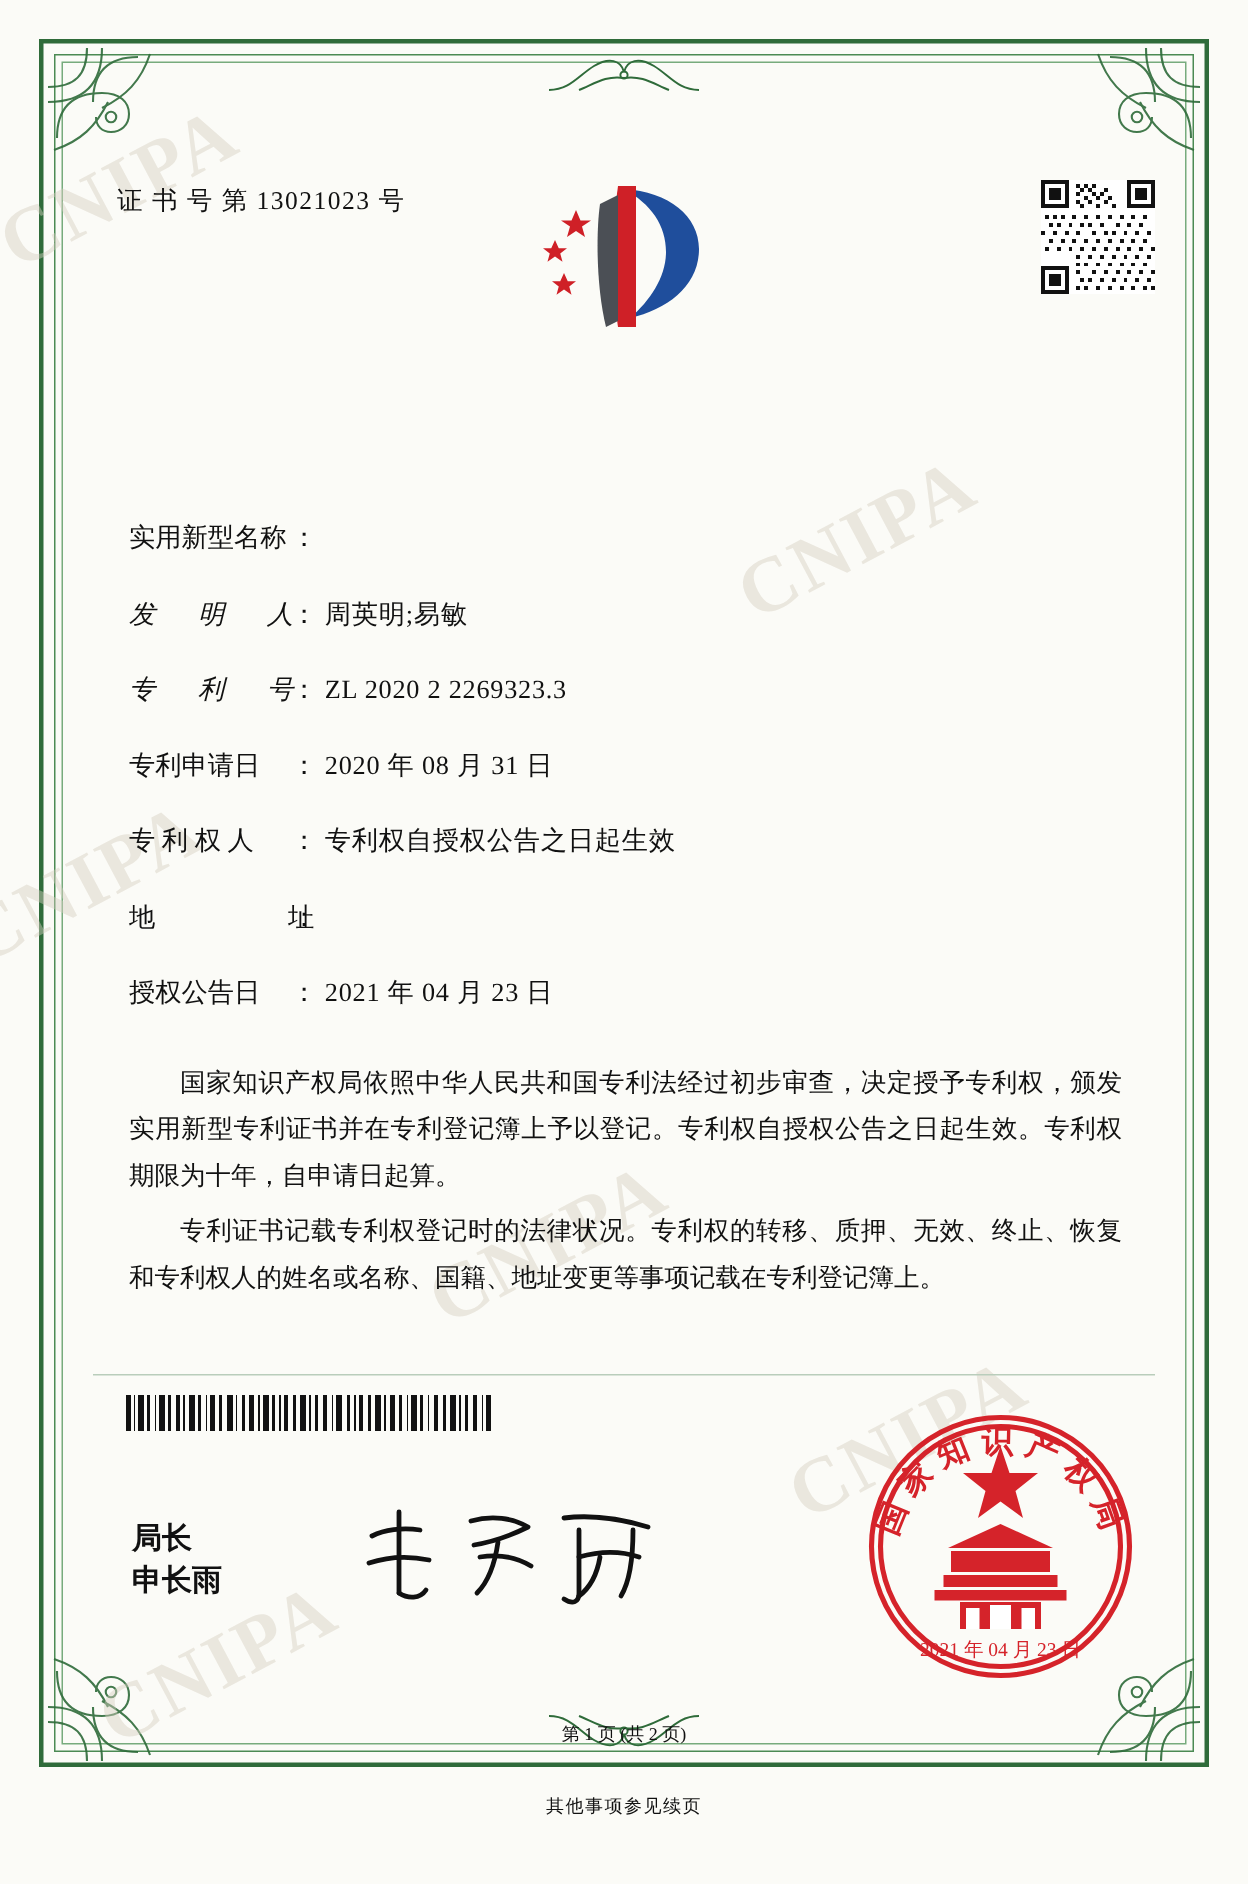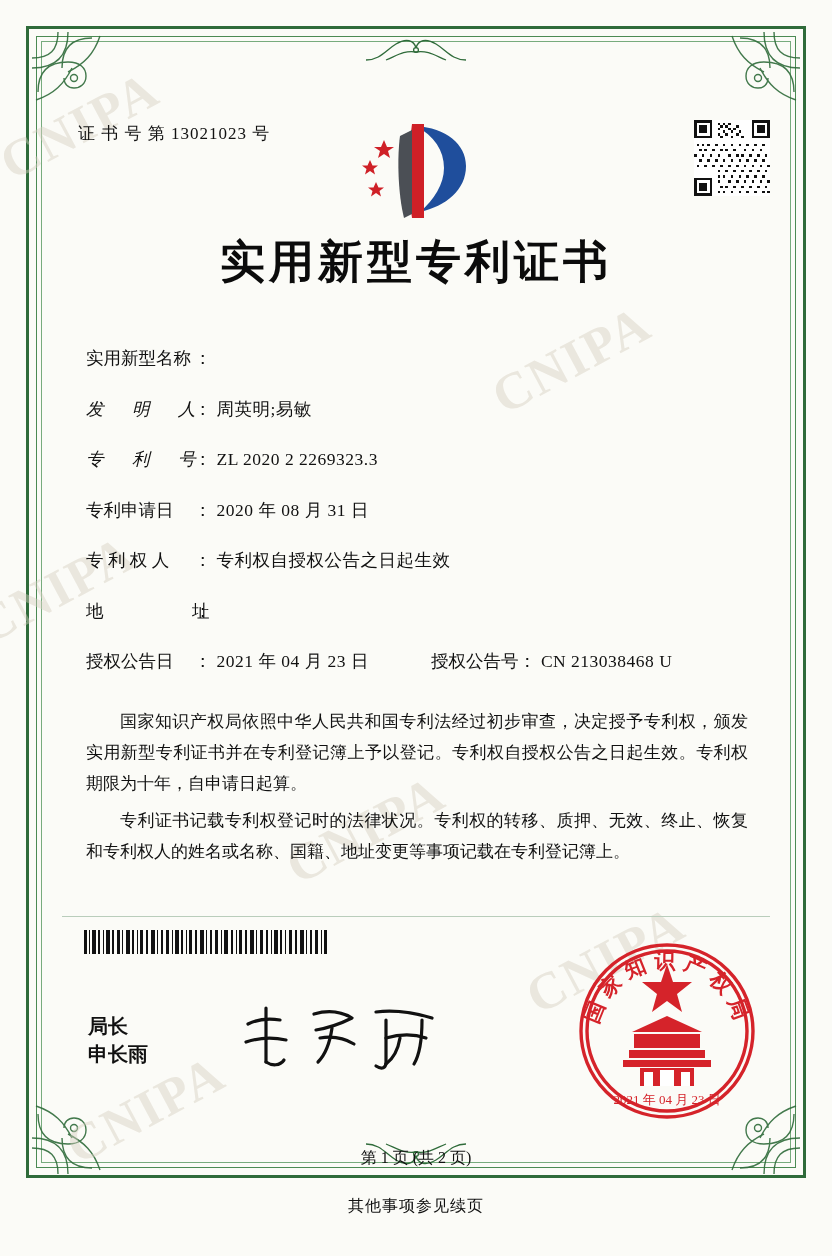--- a/index.html
+++ b/index.html
@@ -220,30 +220,30 @@
     width: 186px;
     height: 186px;
   }
   .seal svg { display:block; width:100%; height:100%; }
 
   .page-num {
     position: absolute;
     left: 0; right: 0;
     top: 1148px;
     text-align: center;
-    font-size: 16px;
+    font-size: 12px;
     color: #111;
   }
 
   .footnote {
     position: absolute;
     left: 0; right: 0;
     top: 1196px;
     text-align: center;
-    font-size: 16px;
+    font-size: 12px;
     letter-spacing: 1px;
     color: #111;
   }
 </style>
 </head>
 <body>
 
 <div class="page">
 
   <div class="border-outer"></div>
@@ -454,21 +454,20 @@
       <path d="M46 18 L58 12 L58 96 L50 100 C44 76 43 40 46 18 Z" fill="#4b4f55"></path>
 
       <g fill="#cf2027">
         <polygon points="30,22 33,29 40,29 34,33 36,40 30,36 24,40 26,33 20,29 27,29"></polygon>
         <polygon points="16,42 18.5,47.5 24,47.5 19.5,51 21,56.5 16,53 11,56.5 12.5,51 8,47.5 13.5,47.5"></polygon>
         <polygon points="22,64 24.5,69.5 30,69.5 25.5,73 27,78.5 22,75 17,78.5 18.5,73 14,69.5 19.5,69.5"></polygon>
       </g>
     </svg>
   </div>
 
-  <div class="title">实用新型专利证书</div>
 
   <div class="fields">
     <div class="field-row">
       <span class="f-label">实用新型名称</span>
       <span class="f-colon">：</span>
     </div>
     <div class="field-row">
       <span class="f-label sp3">发　明　人</span>
       <span class="f-colon">：</span>
       <span class="f-value">周英明;易敏</span>
@@ -489,23 +488,20 @@
       <span class="f-value">专利权自授权公告之日起生效</span>
     </div>
     <div class="field-row">
       <span class="f-label sp4">地　　　址</span>
       <span class="f-colon">：</span>
     </div>
     <div class="field-row pair">
       <span class="f-label">授权公告日</span>
       <span class="f-colon">：</span>
       <span class="f-value">2021 年 04 月 23 日</span>
-      <span class="pair-second">
-        <span class="f-label2">授权公告号</span><span class="f-colon">：</span><span class="f-value">CN 213038468 U</span>
-      </span>
     </div>
   </div>
 
   <div class="paragraphs">
     <p>国家知识产权局依照中华人民共和国专利法经过初步审查，决定授予专利权，颁发实用新型专利证书并在专利登记簿上予以登记。专利权自授权公告之日起生效。专利权期限为十年，自申请日起算。</p>
     <p>专利证书记载专利权登记时的法律状况。专利权的转移、质押、无效、终止、恢复和专利权人的姓名或名称、国籍、地址变更等事项记载在专利登记簿上。</p>
   </div>
 
   <div class="divider"></div>
 

